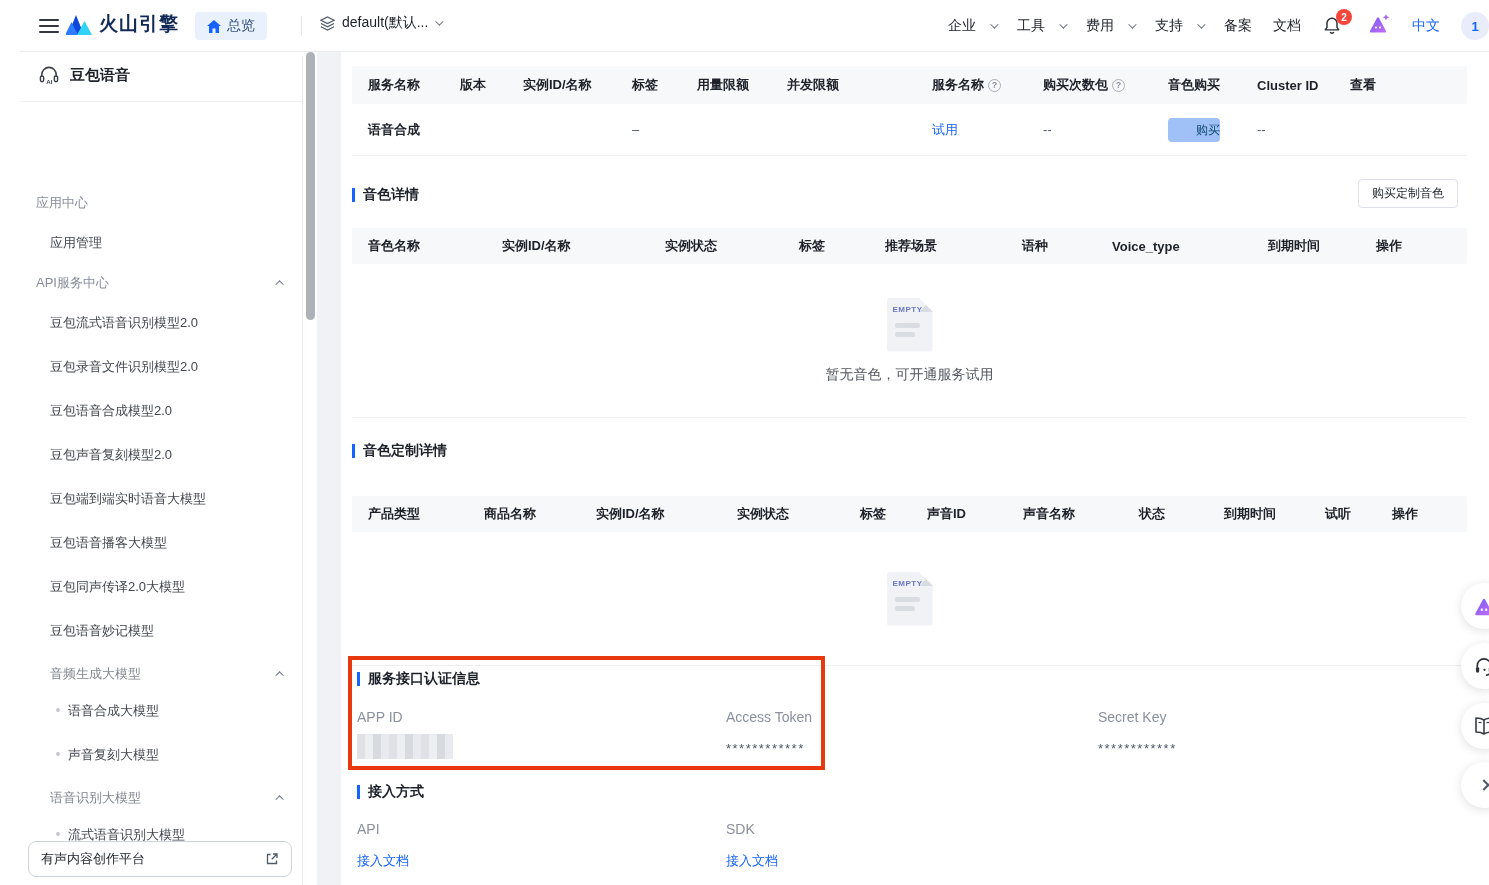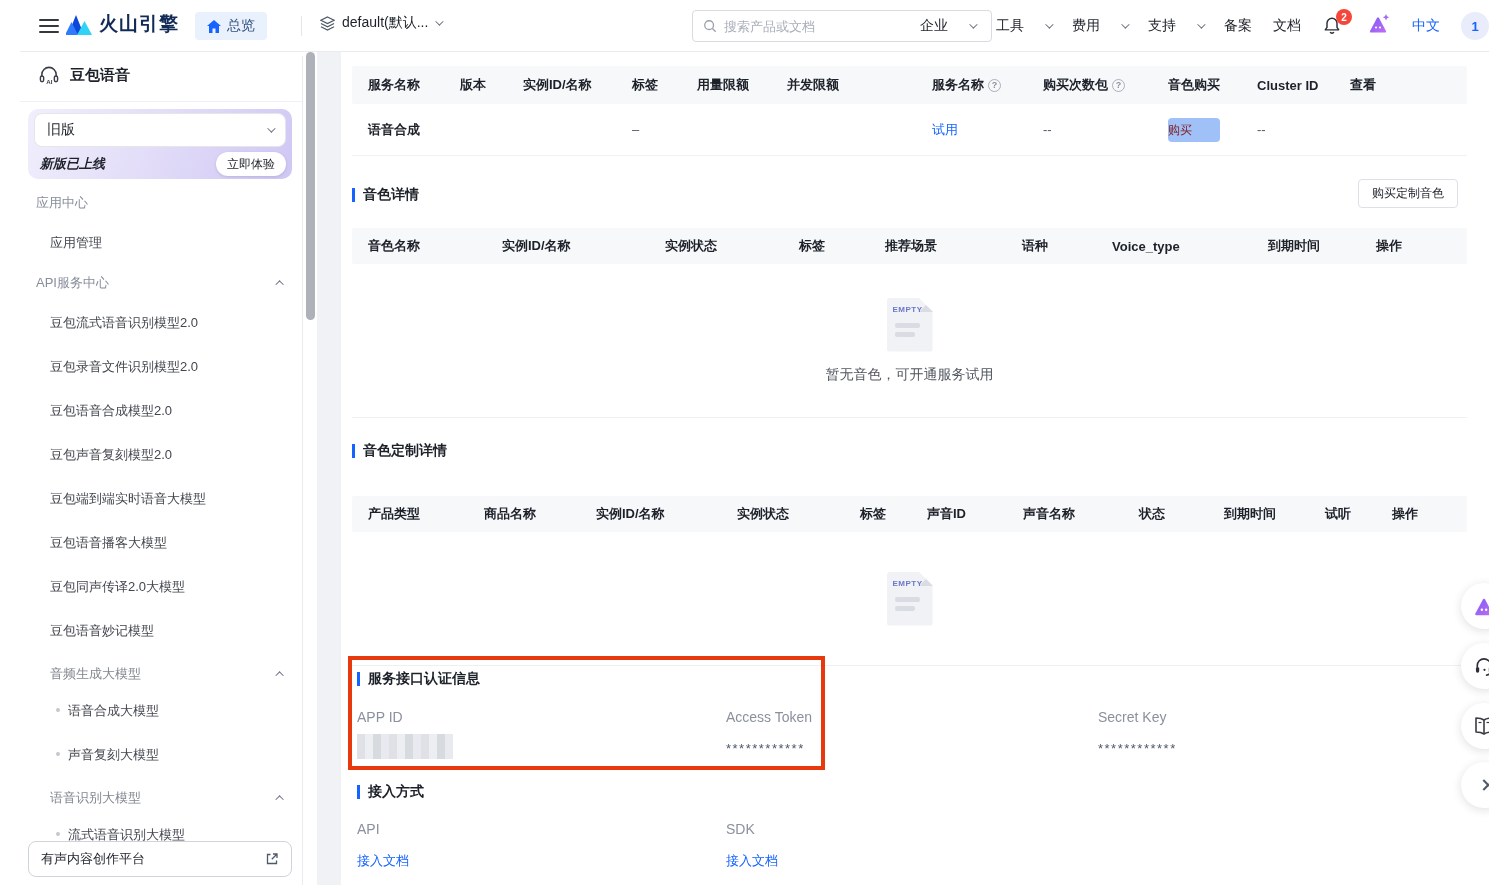--- a/index.html
+++ b/index.html
@@ -18,21 +18,21 @@
     font-size:14px; color:#31517e; cursor:pointer; }
   .nav-divider { position:absolute; left:281px; top:16px; width:1px; height:20px; background:#e5e6eb; }
   .project-sel { position:absolute; left:300px; top:14px; display:flex; align-items:center; gap:7px;
     font-size:14px; color:#1d2129; cursor:pointer; }
   .search-box { position:absolute; left:672px; top:10px; width:300px; height:32px; border:1px solid #d8dbe0;
     border-radius:4px; display:flex; align-items:center; padding:0 10px; gap:7px; background:#fff; }
   .search-box input { border:none; outline:none; flex:1; font-size:13px; color:#1d2129;
     font-family:inherit; background:transparent; }
   .search-box input::placeholder { color:#a8adb8; }
   .nav-right { position:absolute; right:20px; top:0; height:52px; display:flex; align-items:center; gap:21px; }
-  .nav-item { font-size:14px; color:#1d2129; display:flex; align-items:center; gap:21px; cursor:pointer; white-space:nowrap; }
+  .nav-item { font-size:14px; color:#1d2129; display:flex; align-items:center; gap:14px; cursor:pointer; white-space:nowrap; }
   .bell-wrap { position:relative; cursor:pointer; width:22px; height:22px; }
   .badge { position:absolute; top:-6px; right:-8px; min-width:16px; height:16px; border-radius:8px;
     background:#f5463b; color:#fff; font-size:10px; display:flex; align-items:center; justify-content:center;
     padding:0 4px; font-weight:bold; }
   .lang { color:#1664ff; font-size:14px; cursor:pointer; }
   .avatar { width:28px; height:28px; border-radius:50%; background:#e9edfb; color:#1664ff;
     font-size:13px; font-weight:bold; display:flex; align-items:center; justify-content:center; cursor:pointer; }
 
   
   .cv { display:inline-block; width:6px; height:6px; border-right:1.5px solid #6b7280; border-bottom:1.5px solid #6b7280; }
@@ -81,22 +81,22 @@
     color:#1d2129; font-weight:bold; border-radius:2px; }
   .trow { display:grid; height:52px; align-items:center; padding-left:16px; border-bottom:1px solid #f0f1f3; color:#4e5969; }
   .t1 .thead, .t1 .trow { grid-template-columns:92px 63px 109px 65px 90px 145px 111px 125px 89px 93px 1fr; }
   .t2 .thead { grid-template-columns:134px 163px 134px 86px 137px 90px 156px 108px 1fr; height:36px; }
   .t3 .thead { grid-template-columns:116px 112px 141px 123px 67px 96px 116px 85px 101px 67px 1fr; height:36px; }
   .th { display:flex; align-items:center; gap:4px; white-space:nowrap; }
   .tbody-empty { display:flex; flex-direction:column; align-items:center; justify-content:center;
     border-bottom:1px solid #eef0f3; gap:14px; }
   .svc-name { color:#1d2129; font-weight:bold; }
   .link { color:#1664ff; cursor:pointer; }
-  .buy-btn { display:inline-block; width:52px; height:24px; line-height:24px; text-align:left;
-    background:#a0c0f8; color:#7f1d1d; font-size:12px; border-radius:4px; border:none; cursor:pointer; font-family:inherit; }
+  .buy-btn { display:inline-block; width:52px; height:24px; line-height:24px; text-align:right;
+    background:#a0c0f8; color:#0c4a6e; font-size:12px; border-radius:4px; border:none; cursor:pointer; font-family:inherit; }
   .help { width:13px; height:13px; border-radius:50%; border:1px solid #aab0bb; color:#8a909c;
     font-size:9px; display:inline-flex; align-items:center; justify-content:center; cursor:pointer; }
 
   .sec-title { position:absolute; display:flex; align-items:center; gap:8px;
     font-size:14px; font-weight:bold; color:#1d2129; }
   .sec-title::before { content:""; width:3px; height:14px; background:#1664ff; }
 
   .btn-outline { position:absolute; height:29px; padding:0 13px; background:#fff; border:1px solid #dde0e6;
     border-radius:4px; font-size:12px; color:#1d2129; cursor:pointer; font-family:inherit; }
 
@@ -160,27 +160,20 @@
     <div class="project-sel">
       <svg width="15" height="15" viewBox="0 0 16 16">
         <path d="M8 1 L15 4.5 8 8 1 4.5 Z" fill="none" stroke="#4e5969" stroke-width="1.3"></path>
         <path d="M1 8 L8 11.5 15 8" fill="none" stroke="#4e5969" stroke-width="1.3"></path>
         <path d="M1 11.5 L8 15 15 11.5" fill="none" stroke="#4e5969" stroke-width="1.3"></path>
       </svg>
       <span>default(默认...</span>
       <i class="cv down"></i>
     </div>
 
-    <div class="search-box">
-      <svg width="14" height="14" viewBox="0 0 16 16">
-        <circle cx="7" cy="7" r="5" fill="none" stroke="#9aa0ab" stroke-width="1.5"></circle>
-        <line x1="10.8" y1="10.8" x2="14.5" y2="14.5" stroke="#9aa0ab" stroke-width="1.5"></line>
-      </svg>
-      <input type="text" placeholder="搜索产品或文档" style="">
-    </div>
 
     <div class="nav-right">
       <span class="nav-item">
         <span>企业</span>
           <i class="cv down"></i>
         </span>
       <span class="nav-item">
         <span>工具</span>
           <i class="cv down"></i>
         </span>
@@ -232,30 +225,20 @@
       <svg width="22" height="21" viewBox="0 0 22 22">
         <path d="M3.5 12 V10 a7.5 7.5 0 0 1 15 0 v2" fill="none" stroke="#3a3f47" stroke-width="1.6"></path>
         <rect x="2" y="11.5" width="3.4" height="6" rx="1.7" fill="none" stroke="#3a3f47" stroke-width="1.5"></rect>
         <rect x="16.6" y="11.5" width="3.4" height="6" rx="1.7" fill="none" stroke="#3a3f47" stroke-width="1.5"></rect>
         <text x="8.2" y="19.5" font-size="6.5" font-weight="bold" fill="#3a3f47" font-family="sans-serif">AI</text>
       </svg>
       <span>豆包语音</span>
     </div>
     <div class="sb-divider"></div>
 
-    <div class="ver-panel">
-      <div class="ver-select">
-        <span>旧版</span>
-        <i class="cv down"></i>
-      </div>
-      <div class="ver-banner">
-        <span class="new-ver">新版已上线</span>
-        <button class="try-btn">立即体验</button>
-      </div>
-    </div>
 
     <div class="sb-section" style="top:138px">应用中心</div>
     <div class="sb-item" style="top:178px">应用管理</div>
 
     <div class="sb-section" style="top:218px">API服务中心</div>
     <i class="cv up sb-chev" style="top:224px"></i>
 
     <div class="sb-item" style="top:258px">豆包流式语音识别模型2.0</div>
     <div class="sb-item" style="top:302px">豆包录音文件识别模型2.0</div>
     <div class="sb-item" style="top:346px">豆包语音合成模型2.0</div>

